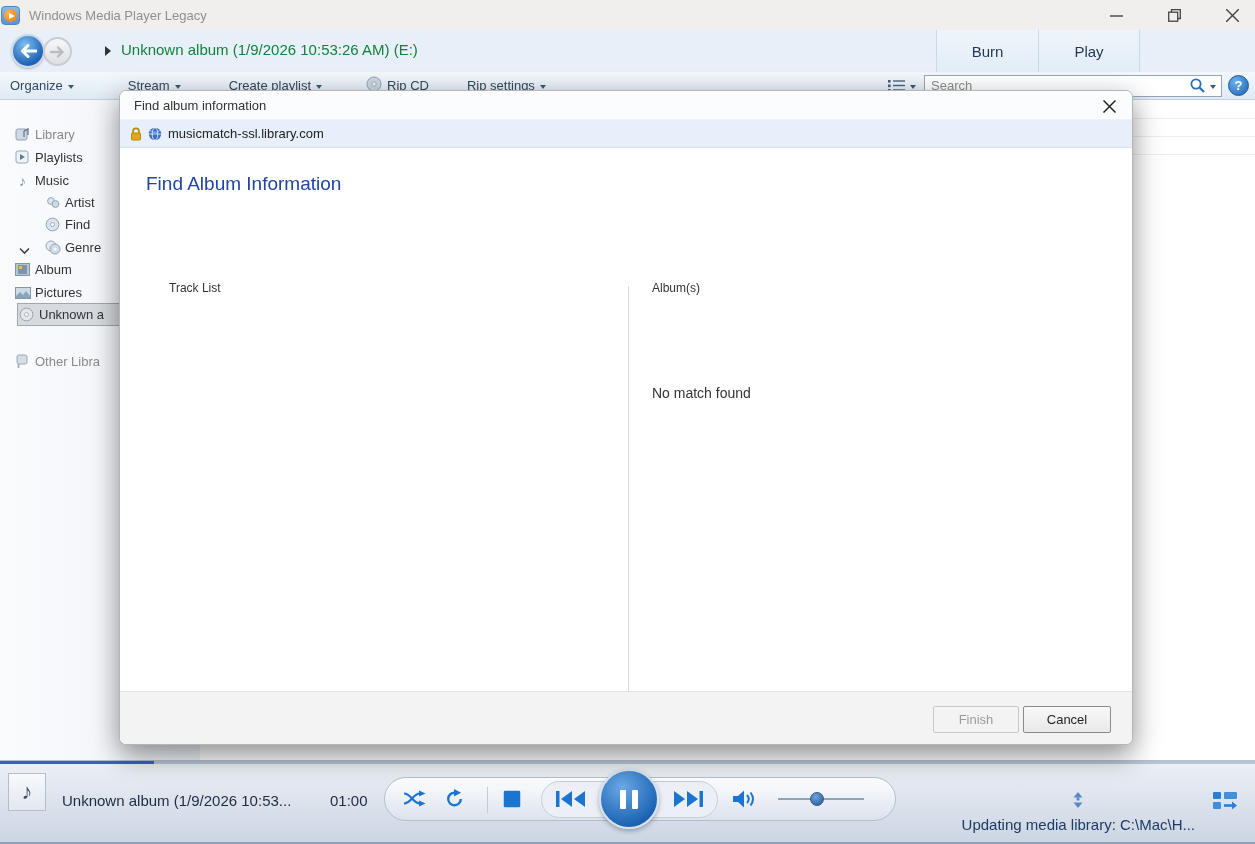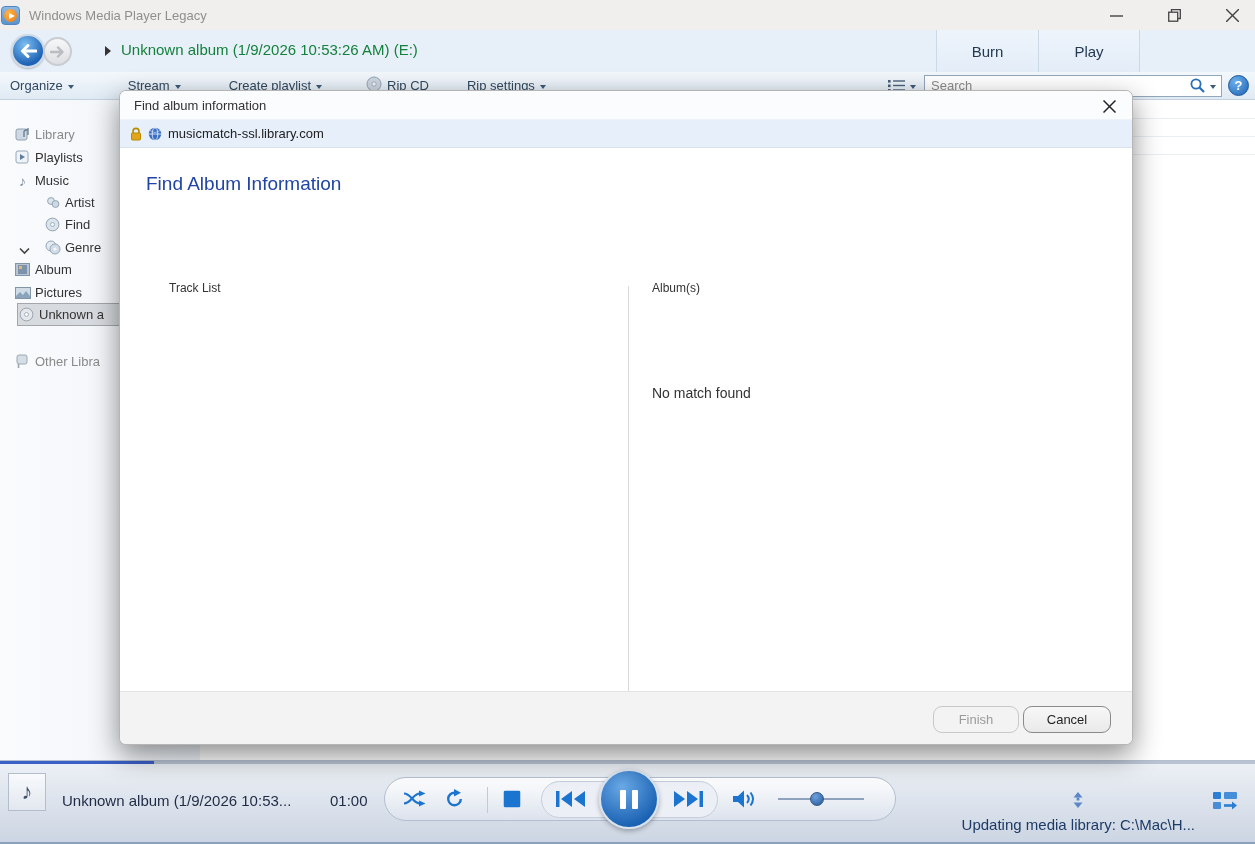--- a/index.html
+++ b/index.html
@@ -56,21 +56,21 @@
   .dialog { position:absolute; left:119px; top:90px; width:1014px; height:655px; background:#fff; border:1px solid #b5b5b5; border-radius:7px; box-shadow:0 10px 28px rgba(0,0,0,.45); z-index:20; }
   .dlg-titlerow { height:28px; display:flex; align-items:center; padding-left:14px; font-size:13px; color:#333; background:#fbfcfd; border-radius:7px 7px 0 0; }
   .dlg-close { position:absolute; right:10px; top:4px; width:26px; height:22px; display:flex; align-items:center; justify-content:center; cursor:pointer; }
   .dlg-urlrow { height:29px; background:#e6effa; border-top:1px solid #eef3f9; border-bottom:1px solid #d9e3ef; display:flex; align-items:center; padding-left:10px; gap:6px; font-size:13px; color:#222; }
   .dlg-body { position:relative; height:545px; }
   .dlg-heading { position:absolute; left:26px; top:25px; font-size:19px; color:#2145a5; }
   .col-header { position:absolute; font-size:12px; color:#333; }
   .dlg-divider { position:absolute; left:508px; top:138px; width:1px; height:440px; background:#d9d9d9; }
   .dlg-empty { position:absolute; left:532px; top:237px; font-size:14px; color:#333; }
   .dlg-footer { position:absolute; left:0; right:0; bottom:0; height:53px; background:#f3f3f3; border-top:1px solid #e3e3e3; border-radius:0 0 7px 7px; }
-  .btn { position:absolute; top:14px; height:27px; font-size:13px; font-family:"Liberation Sans",sans-serif; border-radius:9px; cursor:pointer; }
+  .btn { position:absolute; top:14px; height:27px; font-size:13px; font-family:"Liberation Sans",sans-serif; border-radius:2px; cursor:pointer; }
   .btn-finish { left:813px; width:86px; background:#f3f3f3; border:1px solid #c8c8c8; color:#9b9b9b; }
   .btn-cancel { left:903px; width:88px; background:linear-gradient(#f8f8f8,#e9e9e9); border:1px solid #8a8a8a; color:#1f1f1f; }
 
   
   .playerbar { position:absolute; left:0; right:0; bottom:0; height:82px; background:linear-gradient(#edf1f6,#ccd5e3); border-top:1px solid #b4bfcf; }
   .seek-track { position:absolute; top:0; left:0; right:0; height:3px; background:#b9c3d3; }
   .seek-progress { position:absolute; top:0; left:0; height:3px; background:#3a5fc6; }
   .thumb { position:absolute; left:8px; top:12px; width:38px; height:38px; background:linear-gradient(#f8fafc,#e2e8ef); border:1px solid #b3bdcc; display:flex; align-items:center; justify-content:center; font-size:22px; color:#3b4d68; }
   .track-text { position:absolute; left:62px; top:31px; font-size:15px; color:#1e2b44; white-space:nowrap; }
   .time-text { position:absolute; left:330px; top:31px; font-size:15px; color:#1e2b44; }

